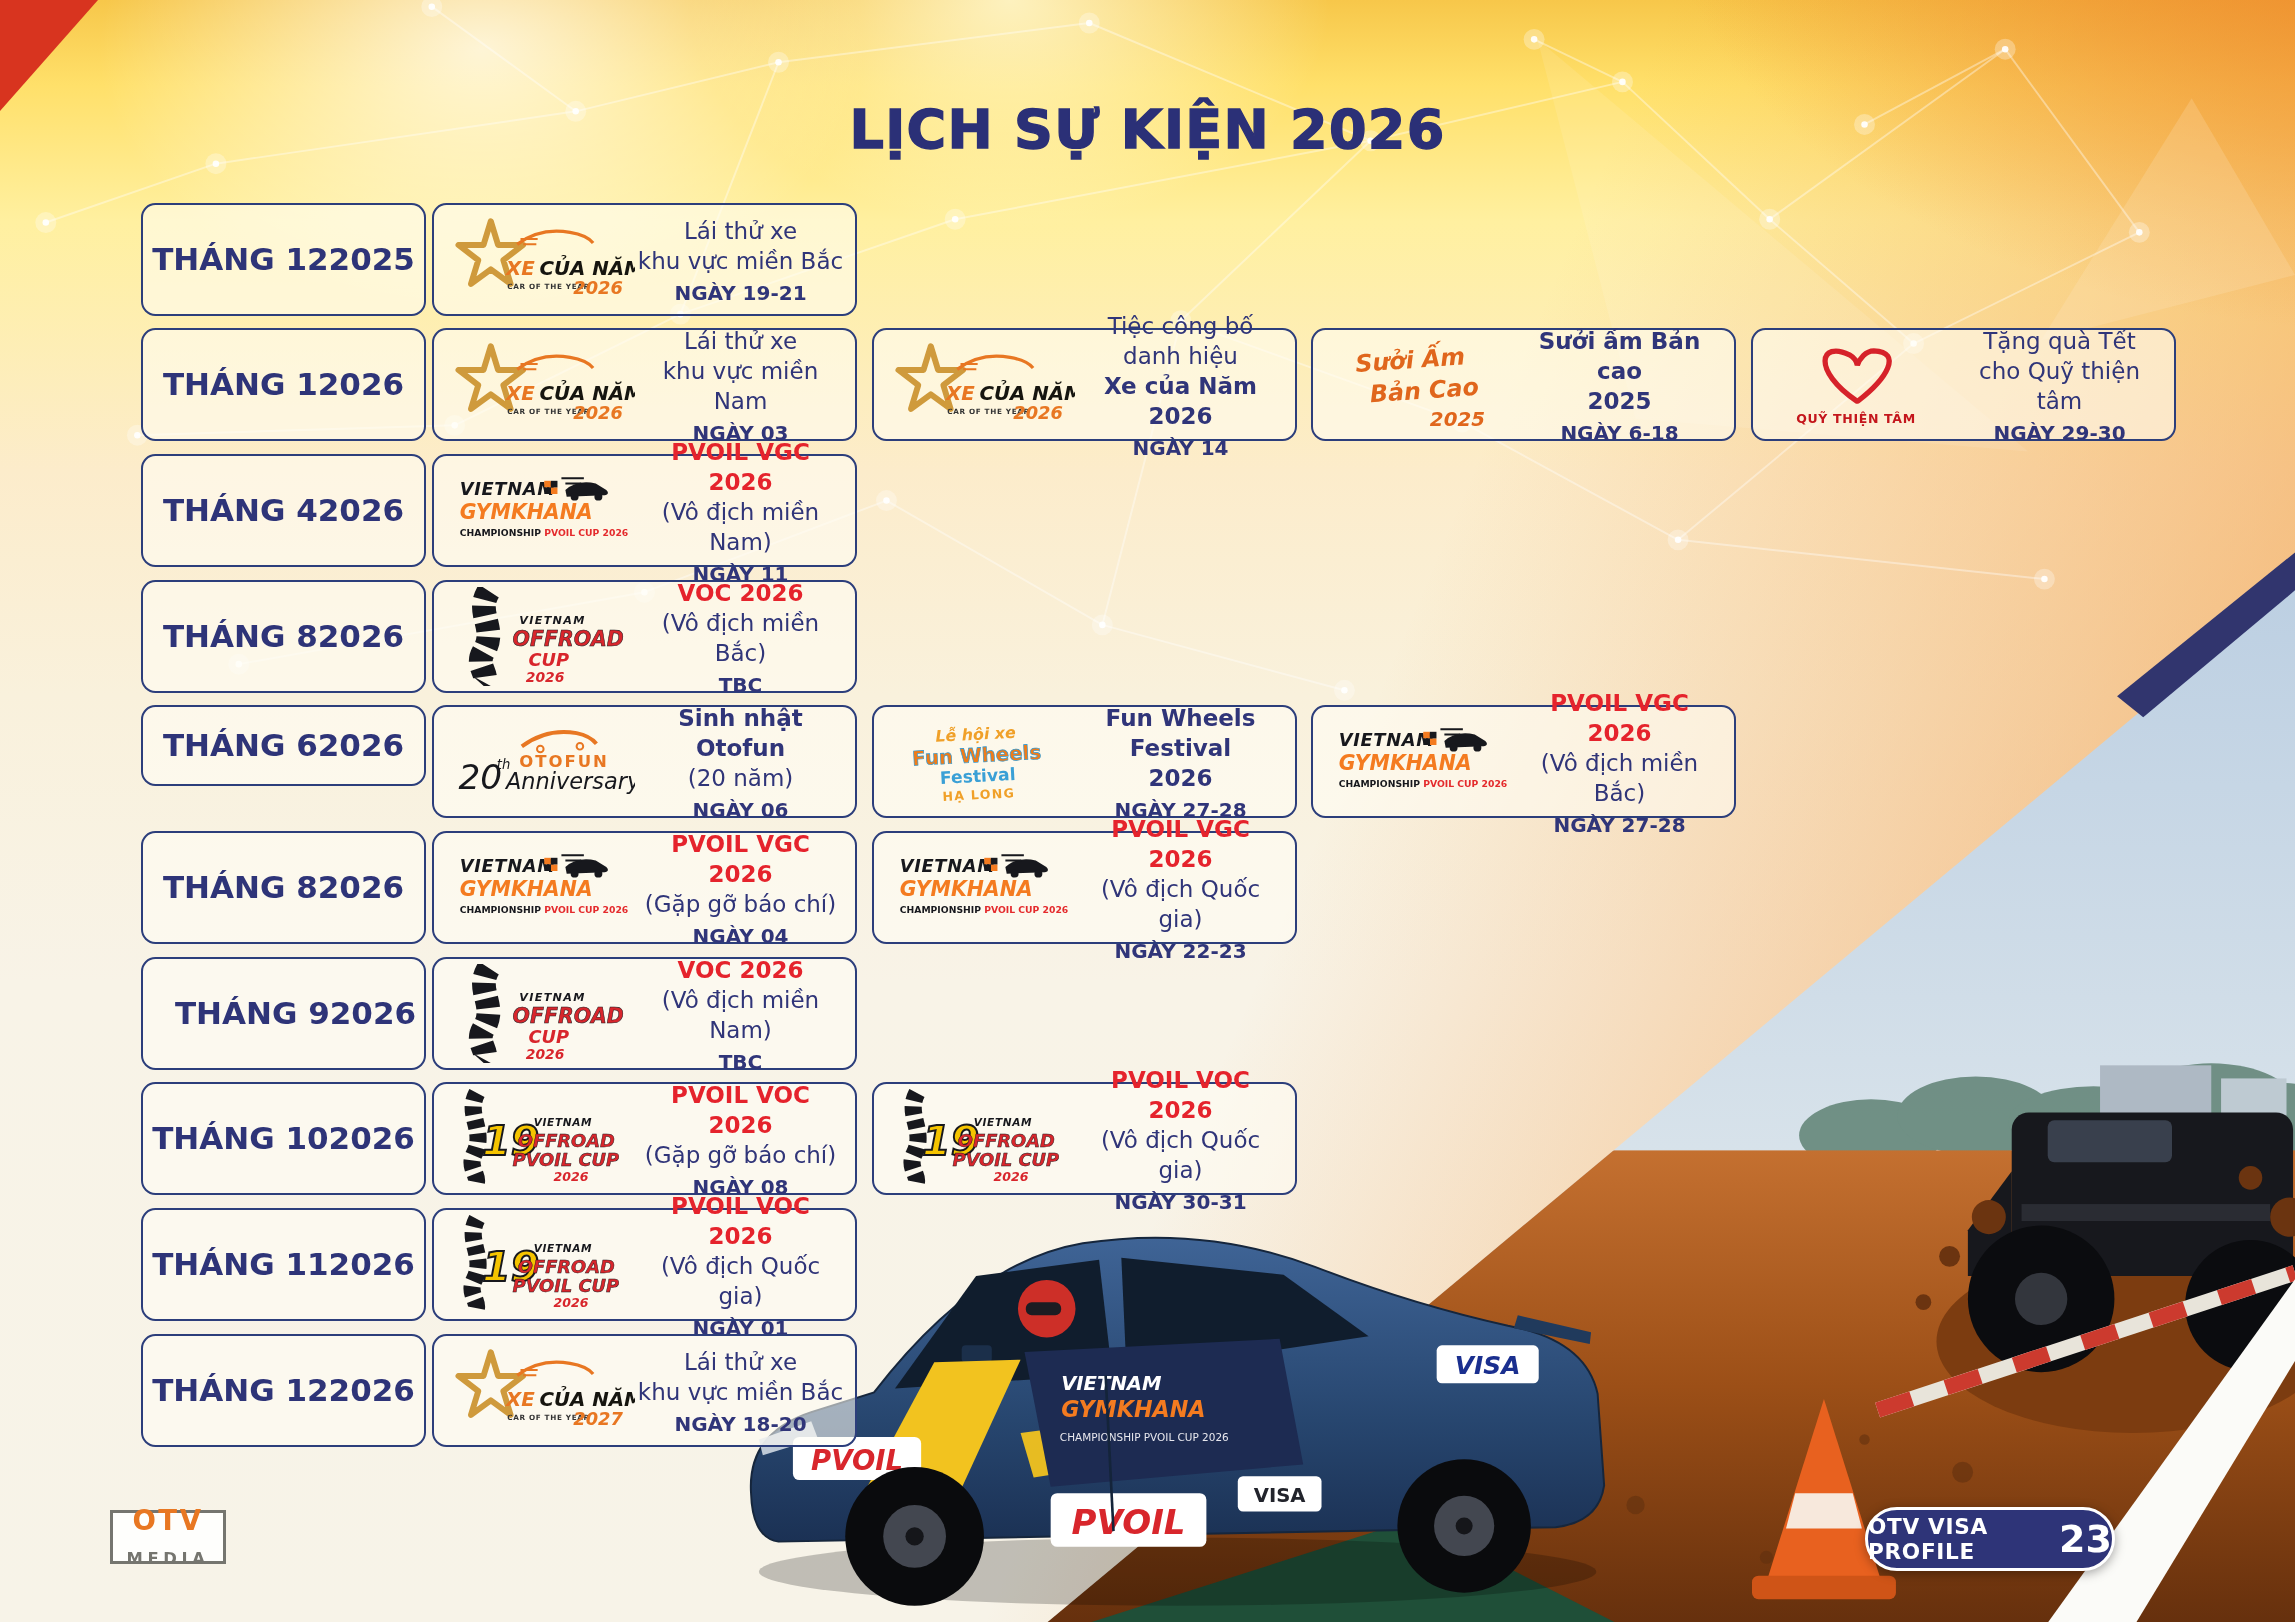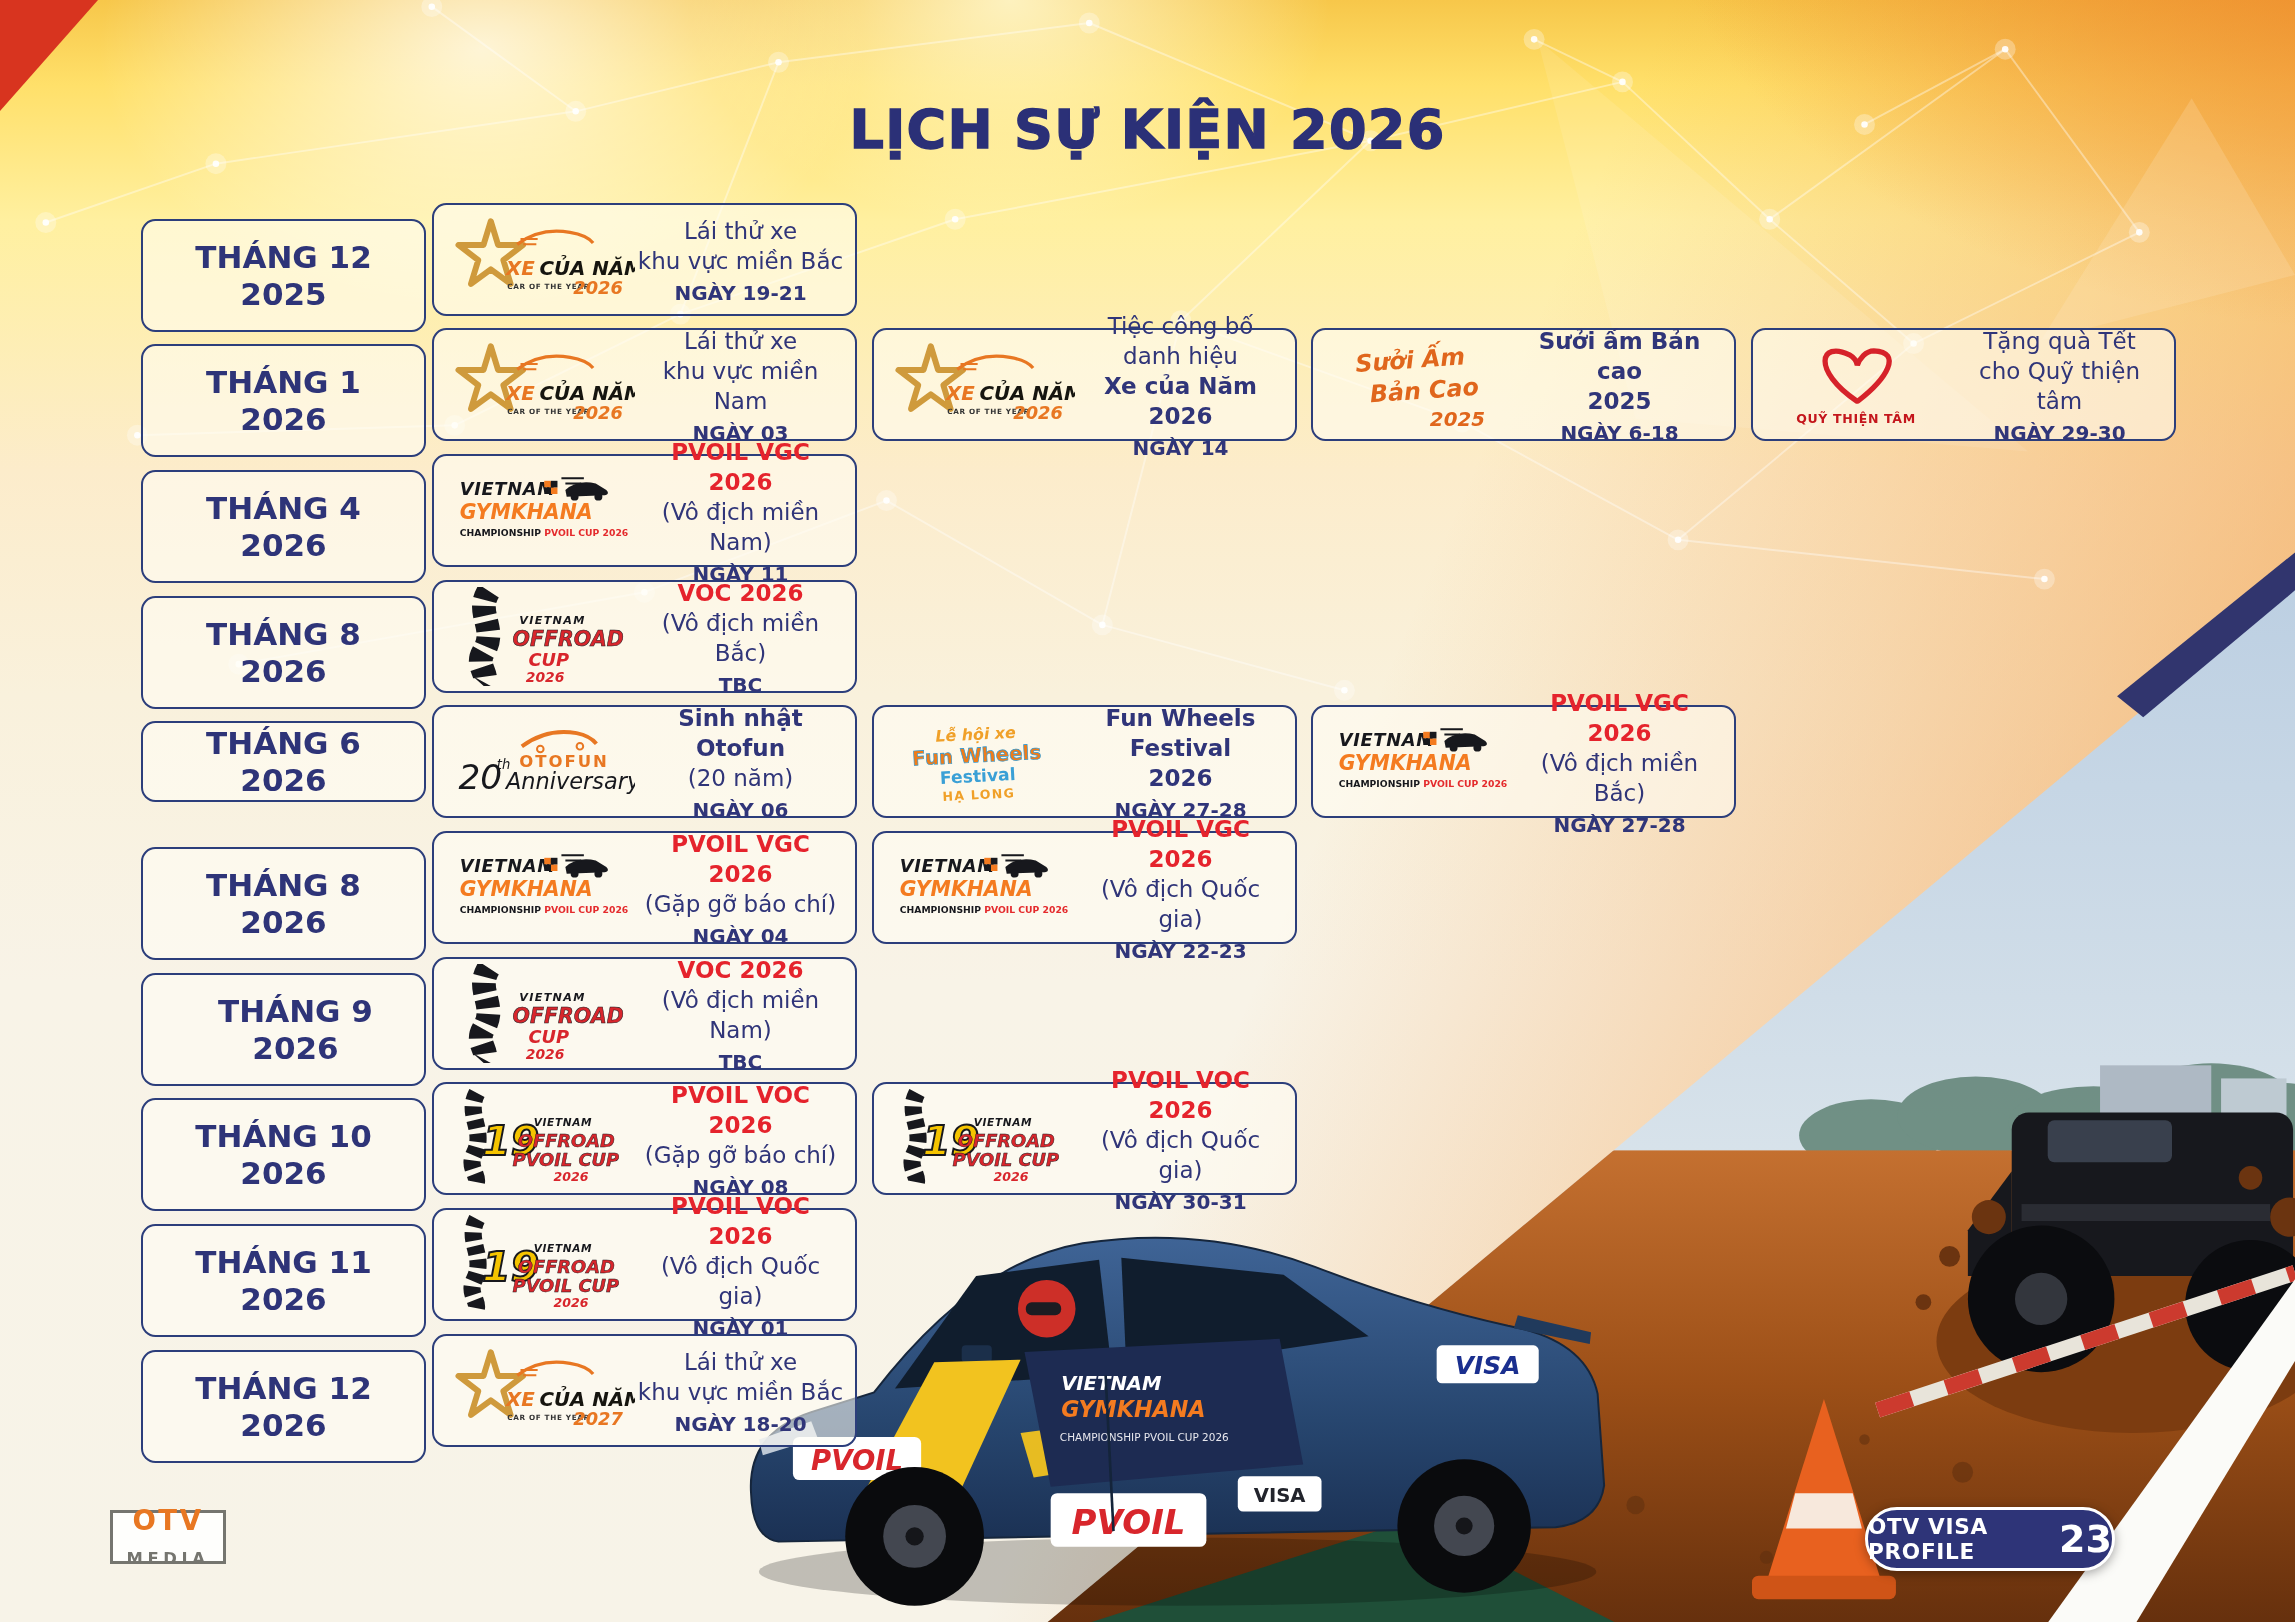--- a/index.html
+++ b/index.html
@@ -14,22 +14,22 @@
   svg text{font-family:"DejaVu Sans","Liberation Sans",sans-serif;}
   .layer{position:absolute;left:0;top:0;}
   #plexus{z-index:1;pointer-events:none;}
   .corner-red{position:absolute;left:0;top:0;width:98px;height:111px;z-index:2;
     background:#d8341f;clip-path:polygon(0 0,100% 0,0 100%);}
   .title{position:absolute;left:0;right:0;top:62px;text-align:center;z-index:3;
     font-size:54px;font-weight:bold;color:#2b3077;-webkit-text-stroke:1.4px #2b3077;letter-spacing:1.3px;}
   #calendar{position:absolute;left:0;top:0;width:100%;height:100%;z-index:4;}
   .monthbox,.card{position:absolute;box-sizing:border-box;border:2.6px solid #2c3e7b;border-radius:14.4px;
     background:rgba(255,253,245,.58);}
-  .monthbox{display:flex;flex-direction:column;align-items:center;justify-content:center;
-    color:#2e3478;font-weight:bold;font-size:31px;line-height:1.18;text-align:center;margin-top:16px;}
+  .monthbox{display:flex;flex-direction:row;align-items:center;justify-content:center;
+    color:#2e3478;font-weight:bold;font-size:31px;line-height:1.18;text-align:center;}
   .card{display:flex;align-items:center;}
   .logo{width:196px;height:99px;flex:0 0 auto;margin-left:5.2px;display:flex;align-items:center;justify-content:center;}
   .ctext{flex:1;display:flex;flex-direction:column;justify-content:center;text-align:center;padding:3.9px 10.5px 1.3px 1.3px;}
   .t{font-size:23px;line-height:1.3;color:#303579;}
   .t.b{font-weight:bold;}
   .t.red{color:#e5232c;font-weight:bold;}
   .date{font-size:20px;font-weight:bold;color:#303579;margin-top:4px;}
   #photo{z-index:3;pointer-events:none;}
   .otv-logo{position:absolute;left:110px;top:1510px;width:116px;height:54px;z-index:5;
     border:3.3px solid #75756f;background:rgba(255,255,255,.85);box-sizing:border-box;

